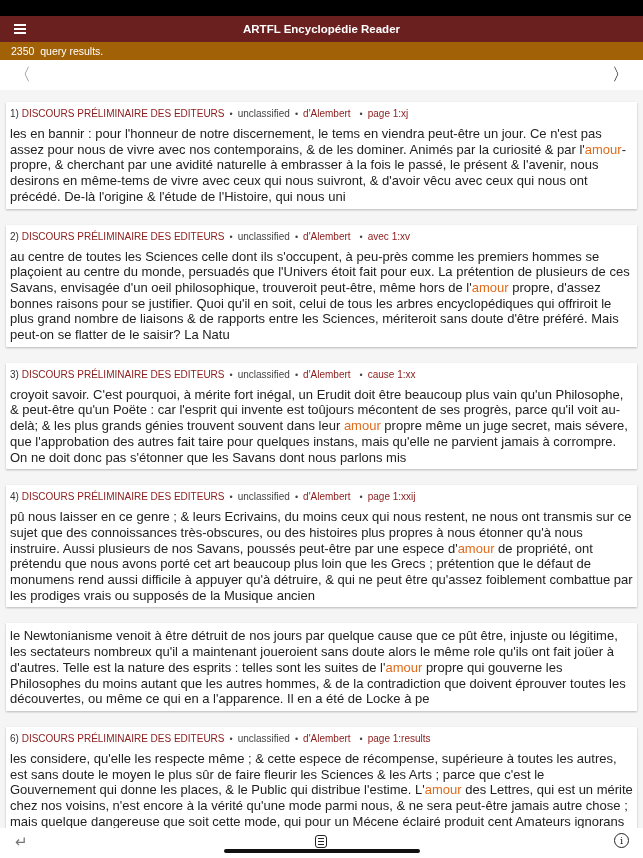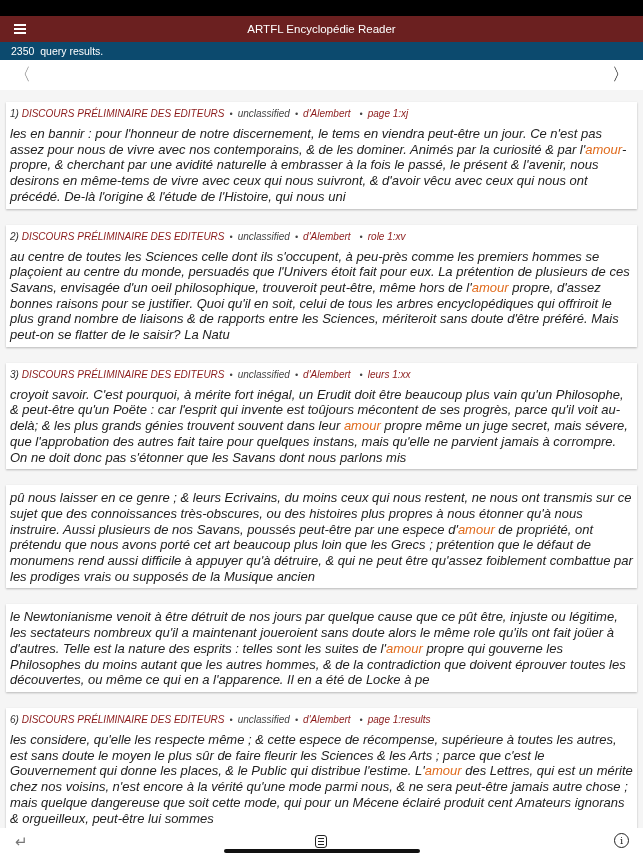--- a/index.html
+++ b/index.html
@@ -1,28 +1,28 @@
 <!DOCTYPE html>
 <html><head>
 <meta charset="utf-8">
 <style>
   * { box-sizing: border-box; margin: 0; padding: 0; }
   html, body { width: 643px; height: 858px; overflow: hidden; background: #f5f5f5; font-family: "Liberation Sans", sans-serif; }
   .statusbar { position: absolute; top: 0; left: 0; width: 643px; height: 16px; background: #000; }
   .navbar { position: absolute; top: 16px; left: 0; width: 643px; height: 26px; background: #6b2020; color: #fff; }
-  .navbar .title { position: absolute; left: 0; right: 0; top: 0; line-height: 27px; text-align: center; font-size: 11.5px; font-weight: normal; }
+  .navbar .title { position: absolute; left: 0; right: 0; top: 0; line-height: 27px; text-align: center; font-size: 11.5px; font-weight: bold; }
   .navbar .menu { position: absolute; left: 14px; top: 8px; width: 12px; height: 10px; cursor: pointer; }
   .navbar .menu span { display: block; height: 1.5px; background: #fff; margin-bottom: 2.7px; }
-  .countbar { position: absolute; top: 42px; left: 0; width: 643px; height: 18px; background: #0c4a6e; color: #fff; font-size: 10.5px; line-height: 18px; padding-left: 11px; }
+  .countbar { position: absolute; top: 42px; left: 0; width: 643px; height: 18px; background: #a16207; color: #fff; font-size: 10.5px; line-height: 18px; padding-left: 11px; }
   .pager { position: absolute; top: 60px; left: 0; width: 643px; height: 30px; background: #fff; }
   .pager .prev, .pager .next { position: absolute; top: 5px; font-size: 17px; line-height: 20px; cursor: pointer; }
   .pager .prev { left: 14px; color: #888; }
   .pager .next { right: 14px; color: #111; }
   .list { position: absolute; top: 102px; left: 6px; width: 631px; }
-  .card { background: #fff; box-shadow: 0 1px 2px rgba(0,0,0,0.25); padding: 5px 4px 4px 4px; margin-bottom: 16px; font-style: italic; }
+  .card { background: #fff; box-shadow: 0 1px 2px rgba(0,0,0,0.25); padding: 5px 4px 4px 4px; margin-bottom: 16px; }
   .card .meta { font-size: 10px; line-height: 14px; color: #444; margin-bottom: 5px; white-space: nowrap; }
   .card .meta .num { color: #333; }
   .card .meta .link { color: #8b1a1a; cursor: pointer; }
   .card .meta .dot { color: #444; padding: 0 5px; font-size: 9px; }
   .card .meta .sp { display: inline-block; width: 4px; }
   .card .text { font-size: 13px; line-height: 15.7px; color: #222; }
   .card .hl { color: #e06a1b; }
   .toolbar { position: absolute; top: 828px; left: 0; width: 643px; height: 30px; background: #fff; }
   .toolbar .back { position: absolute; left: 15px; top: 5px; font-size: 15px; color: #777; cursor: pointer; }
   .toolbar .doc { position: absolute; left: 315px; top: 7px; width: 12px; height: 13px; border: 1.5px solid #222; border-radius: 3px; cursor: pointer; }
@@ -54,28 +54,29 @@
   <div class="next">〉</div>
 </div>
 
 <div class="list">
 
 <div class="card">
       <div class="meta"><span class="num">1)</span> <span class="link">DISCOURS PRÉLIMINAIRE DES EDITEURS</span><span class="dot">•</span><span>unclassified</span><span class="dot">•</span><span class="link">d'Alembert</span><span class="sp"></span><span class="dot">•</span><span class="link">page 1:xj</span></div>
       <div class="text"><span>les en bannir : pour l'honneur de notre discernement, le tems en viendra peut-être un jour. Ce n'est pas assez pour nous de vivre avec nos contemporains, &amp; de les dominer. Animés par la curiosité &amp; par l'</span><span class="hl">amour</span><span>-propre, &amp; cherchant par une avidité naturelle à embrasser à la fois le passé, le présent &amp; l'avenir, nous desirons en même-tems de vivre avec ceux qui nous suivront, &amp; d'avoir vêcu avec ceux qui nous ont précédé. De-là l'origine &amp; l'étude de l'Histoire, qui nous uni</span></div>
     </div>
     <div class="card">
-      <div class="meta"><span class="num">2)</span> <span class="link">DISCOURS PRÉLIMINAIRE DES EDITEURS</span><span class="dot">•</span><span>unclassified</span><span class="dot">•</span><span class="link">d'Alembert</span><span class="sp"></span><span class="dot">•</span><span class="link">role 1:xv</span></div>
+      <div class="meta"><span class="num">2)</span> <span class="link">DISCOURS PRÉLIMINAIRE DES EDITEURS</span><span class="dot">•</span><span>unclassified</span><span class="dot">•</span><span class="link">d'Alembert</span><span class="sp"></span><span class="dot">•</span><span class="link">avec 1:xv</span></div>
       <div class="text"><span>au centre de toutes les Sciences celle dont ils s'occupent, à peu-près comme les premiers hommes se plaçoient au centre du monde, persuadés que l'Univers étoit fait pour eux. La prétention de plusieurs de ces Savans, envisagée d'un oeil philosophique, trouveroit peut-être, même hors de l'</span><span class="hl">amour</span><span> propre, d'assez bonnes raisons pour se justifier. Quoi qu'il en soit, celui de tous les arbres encyclopédiques qui offriroit le plus grand nombre de liaisons &amp; de rapports entre les Sciences, mériteroit sans doute d'être préféré. Mais peut-on se flatter de le saisir? La Natu</span></div>
     </div>
     <div class="card">
-      <div class="meta"><span class="num">3)</span> <span class="link">DISCOURS PRÉLIMINAIRE DES EDITEURS</span><span class="dot">•</span><span>unclassified</span><span class="dot">•</span><span class="link">d'Alembert</span><span class="sp"></span><span class="dot">•</span><span class="link">leurs 1:xx</span></div>
+      <div class="meta"><span class="num">3)</span> <span class="link">DISCOURS PRÉLIMINAIRE DES EDITEURS</span><span class="dot">•</span><span>unclassified</span><span class="dot">•</span><span class="link">d'Alembert</span><span class="sp"></span><span class="dot">•</span><span class="link">cause 1:xx</span></div>
       <div class="text"><span>croyoit savoir. C'est pourquoi, à mérite fort inégal, un Erudit doit être beaucoup plus vain qu'un Philosophe, &amp; peut-être qu'un Poëte : car l'esprit qui invente est toûjours mécontent de ses progrès, parce qu'il voit au-delà; &amp; les plus grands génies trouvent souvent dans leur </span><span class="hl">amour</span><span> propre même un juge secret, mais sévere, que l'approbation des autres fait taire pour quelques instans, mais qu'elle ne parvient jamais à corrompre. On ne doit donc pas s'étonner que les Savans dont nous parlons mis</span></div>
     </div>
     <div class="card">
+      <div class="meta"><span class="num">4)</span> <span class="link">DISCOURS PRÉLIMINAIRE DES EDITEURS</span><span class="dot">•</span><span>unclassified</span><span class="dot">•</span><span class="link">d'Alembert</span><span class="sp"></span><span class="dot">•</span><span class="link">page 1:xxij</span></div>
       <div class="text"><span>pû nous laisser en ce genre ; &amp; leurs Ecrivains, du moins ceux qui nous restent, ne nous ont transmis sur ce sujet que des connoissances très-obscures, ou des histoires plus propres à nous étonner qu'à nous instruire. Aussi plusieurs de nos Savans, poussés peut-être par une espece d'</span><span class="hl">amour</span><span> de propriété, ont prétendu que nous avons porté cet art beaucoup plus loin que les Grecs ; prétention que le défaut de monumens rend aussi difficile à appuyer qu'à détruire, &amp; qui ne peut être qu'assez foiblement combattue par les prodiges vrais ou supposés de la Musique ancien</span></div>
     </div>
     <div class="card">
       <div class="text"><span>le Newtonianisme venoit à être détruit de nos jours par quelque cause que ce pût être, injuste ou légitime, les sectateurs nombreux qu'il a maintenant joueroient sans doute alors le même role qu'ils ont fait joüer à d'autres. Telle est la nature des esprits : telles sont les suites de l'</span><span class="hl">amour</span><span> propre qui gouverne les Philosophes du moins autant que les autres hommes, &amp; de la contradiction que doivent éprouver toutes les découvertes, ou même ce qui en a l'apparence. Il en a été de Locke à pe</span></div>
     </div>
     <div class="card">
       <div class="meta"><span class="num">6)</span> <span class="link">DISCOURS PRÉLIMINAIRE DES EDITEURS</span><span class="dot">•</span><span>unclassified</span><span class="dot">•</span><span class="link">d'Alembert</span><span class="sp"></span><span class="dot">•</span><span class="link">page 1:results</span></div>
       <div class="text"><span>les considere, qu'elle les respecte même ; &amp; cette espece de récompense, supérieure à toutes les autres, est sans doute le moyen le plus sûr de faire fleurir les Sciences &amp; les Arts ; parce que c'est le Gouvernement qui donne les places, &amp; le Public qui distribue l'estime. L'</span><span class="hl">amour</span><span> des Lettres, qui est un mérite chez nos voisins, n'est encore à la vérité qu'une mode parmi nous, &amp; ne sera peut-être jamais autre chose ; mais quelque dangereuse que soit cette mode, qui pour un Mécene éclairé produit cent Amateurs ignorans &amp; orgueilleux, peut-être lui sommes</span></div>
     </div>
   </div>

